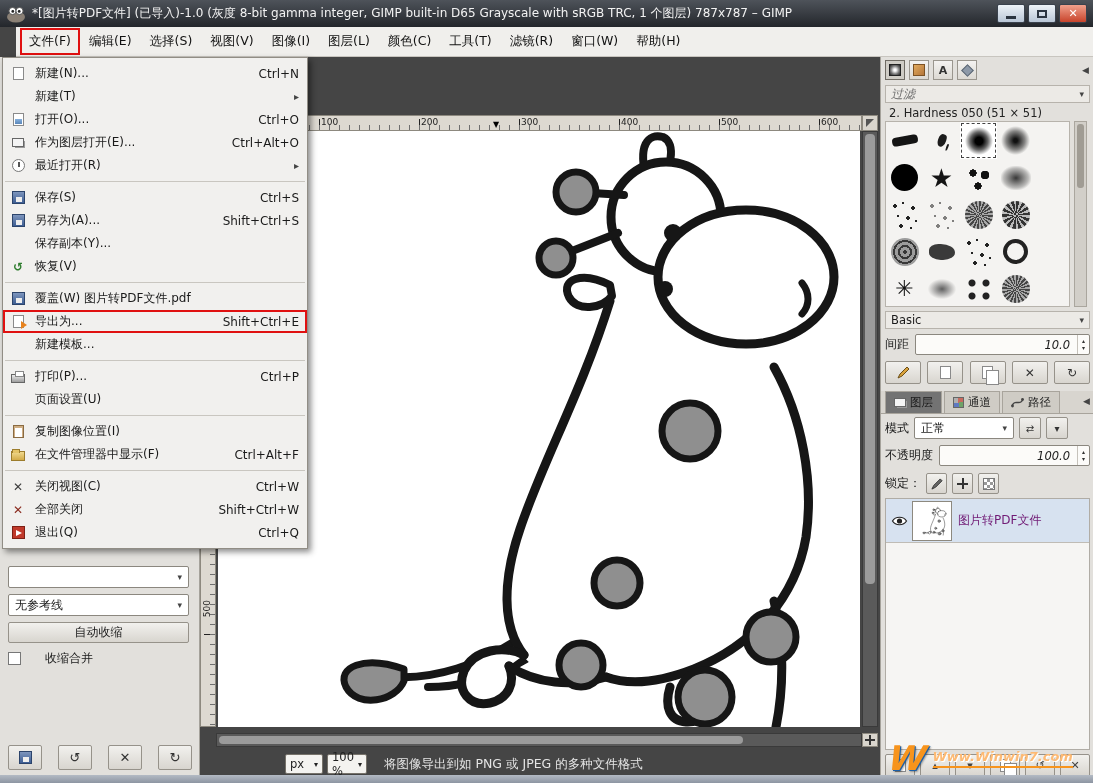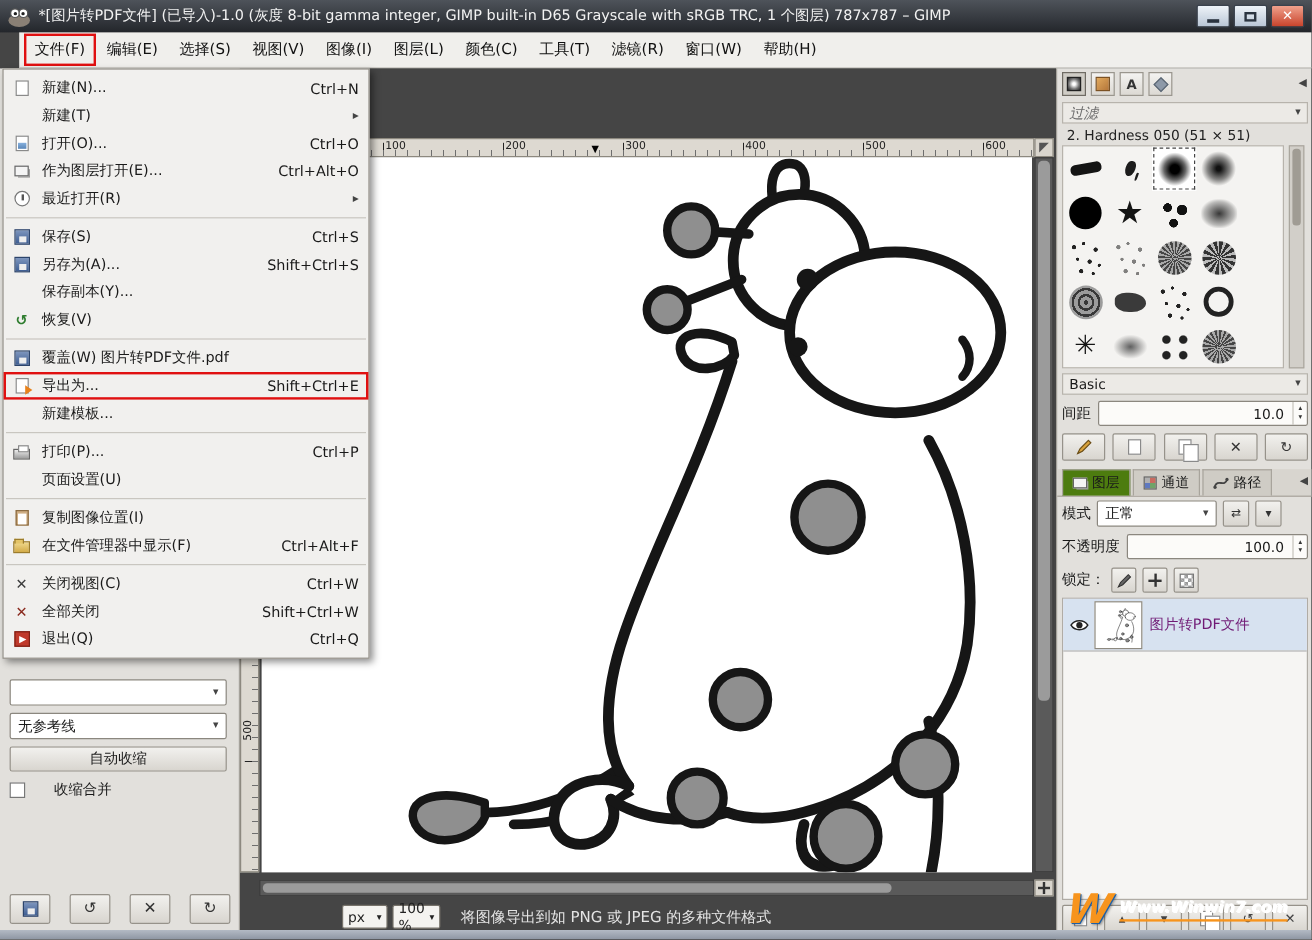--- a/index.html
+++ b/index.html
@@ -114,34 +114,34 @@
   .s-tex.c { background:repeating-radial-gradient(circle,#383838 0 2px,#9c9c9c 2px 5px); }
   .s-chalk { width:26px; height:16px; background:#3a3a3a; border-radius:40% 60% 50% 50%; }
   .s-ring { width:25px; height:25px; border:4px solid #222; border-radius:50%; }
   .s-smoke { width:28px; height:20px; background:radial-gradient(#5f5f5f,transparent 72%); }
   .s-dots2 { width:28px; height:28px; background:
       radial-gradient(circle 4px at 7px 8px,#222 75%,transparent),radial-gradient(circle 4px at 21px 8px,#222 75%,transparent),
       radial-gradient(circle 4px at 7px 21px,#222 75%,transparent),radial-gradient(circle 4px at 21px 21px,#222 75%,transparent); }
   .group-row { position:absolute; left:4px; top:254px; width:205px; height:18px; display:flex; align-items:center; padding:0 5px; border:1px solid #b7b3ac; background:#eceae6; font-size:11.5px; }
   .spacing-row { position:absolute; left:4px; top:277px; width:205px; display:flex; align-items:center; gap:6px; }
   .spinslider { position:relative; flex:1; height:21px; background:#fcfbf9; border:1px solid #8b877f; border-radius:2px; display:flex; align-items:center; }
-  .spinslider .val { margin-left:auto; padding-right:19px; font-size:11.5px; }
+  .spinslider .val { margin-left:auto; padding-right:19px; font-size:11.5px;font-style:italic; }
   .spinslider .spins { position:absolute; right:0; top:0; bottom:0; width:12px; border-left:1px solid #c6c2bb; display:flex; flex-direction:column; align-items:center; justify-content:center; font-size:6px; color:#333; line-height:1.1; }
   .brush-actions { position:absolute; left:4px; top:304px; width:205px; display:flex; justify-content:space-between; }
   .brush-actions .btn { width:36px; height:23px; font-size:12px; color:#333; }
   .ic-pencil { width:13px; height:13px; }
   .ic-page { width:11px; height:13px; background:#fff; border:1px solid #8a8a8a; position:relative; }
   .ic-page.dup::after { content:""; position:absolute; left:3px; top:3px; width:11px; height:13px; background:#fff; border:1px solid #8a8a8a; }
   .ic-page.img::after { content:""; position:absolute; left:1px; bottom:1px; width:7px; height:5px; background:linear-gradient(#86b0dd,#5a86b8); }
   .ic-page.arrow::after { content:""; position:absolute; right:-4px; bottom:-2px; width:0; height:0; border-left:6px solid #e8821c; border-top:4px solid transparent; border-bottom:4px solid transparent; }
 
   .layers-dock { position:absolute; left:0px; top:334px; width:213px; }
   .ltabs { position:relative; height:23px; display:flex; align-items:flex-end; gap:2px; padding-left:4px; border-bottom:1px solid #a8a49c; background:#d8d5cf; }
   .ltab { display:flex; align-items:center; gap:4px; padding:3px 8px; border:1px solid #a8a49c; border-bottom:none; background:#cfccc5; font-size:11.5px; }
-  .ltab.active { background:#4d7c0f; }
+  .ltab.active { background:#737373; }
   .ic-layers { width:12px; height:9px; background:#f4f4f4; border:1px solid #666; box-shadow:2px 2px 0 -1px #9a9a9a; }
   .ic-channels { width:11px; height:11px; background:conic-gradient(#c96a5f 0 25%,#6fa368 0 50%,#5f79c0 0 75%,#b0b0b0 0); border:1px solid #666; }
   .ic-paths { width:13px; height:11px; }
   .mode-row { position:absolute; left:4px; top:360px; width:205px; display:flex; align-items:center; gap:5px; }
   .mode-combo { width:100px; height:22px; }
   .mini-btn { width:22px; height:22px; font-size:10px; color:#333; }
   .opacity-row { position:absolute; left:4px; top:388px; width:205px; display:flex; align-items:center; gap:6px; }
   .lock-row { position:absolute; left:4px; top:416px; width:205px; display:flex; align-items:center; gap:5px; }
   .lock-row .mini-btn { width:21px; height:21px; }
   .ic-move { position:relative; width:11px; height:11px; }
@@ -181,21 +181,21 @@
   .ic-exit { width:13px; height:13px; background:#c0392b; border:1px solid #7e2015; position:relative; }
   .ic-exit::after { content:""; position:absolute; left:3px; top:3px; width:0; height:0; border-left:6px solid #fff; border-top:3.5px solid transparent; border-bottom:3.5px solid transparent; }
   .g-red { color:#8a2a1e; font-weight:bold; }
   .g-green { color:#2f7d2f; font-weight:bold; }
   .g-dark { color:#3c3c3c; font-weight:bold; }
 
   
   .bottom-frame { position:absolute; left:0; top:775px; width:1093px; height:8px; background:linear-gradient(#b3bac4,#8d95a2); z-index:60; }
   .watermark { position:absolute; right:4px; bottom:2px; width:200px; height:46px; z-index:120; display:flex; align-items:center; }
   .wm-logo { font-size:34px; font-weight:bold; font-style:italic; color:#f7941d; text-shadow:1px 1px 0 #1b5fa8, 2px 2px 2px rgba(0,0,0,.35); transform:skewX(-8deg); line-height:1; }
-  .wm-text { margin-left:6px; font-size:13px; font-weight:bold; font-style:italic; color:#ffffff; text-shadow:1px 1px 0 #fff; border-bottom:2px solid #f7941d; padding-bottom:2px; }
+  .wm-text { margin-left:6px; font-size:13px; font-weight:bold; font-style:italic; color:#fdba74; text-shadow:1px 1px 0 #fff; border-bottom:2px solid #f7941d; padding-bottom:2px; }
 </style>
 </head>
 <body>
 
 <div class="window">
 
   <div class="titlebar">
     <svg class="app-icon" viewBox="0 0 20 18">
       <ellipse cx="10" cy="12" rx="9" ry="5.5" fill="#8a8075"></ellipse>
       <circle cx="6.5" cy="6" r="3.6" fill="#fff" stroke="#555"></circle>

